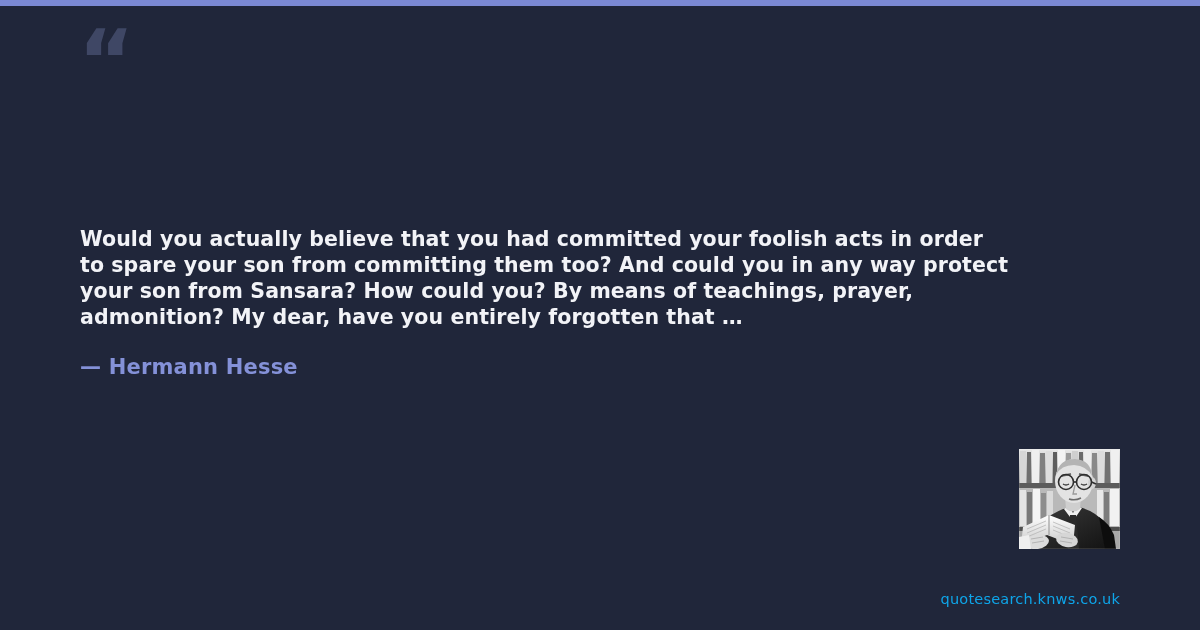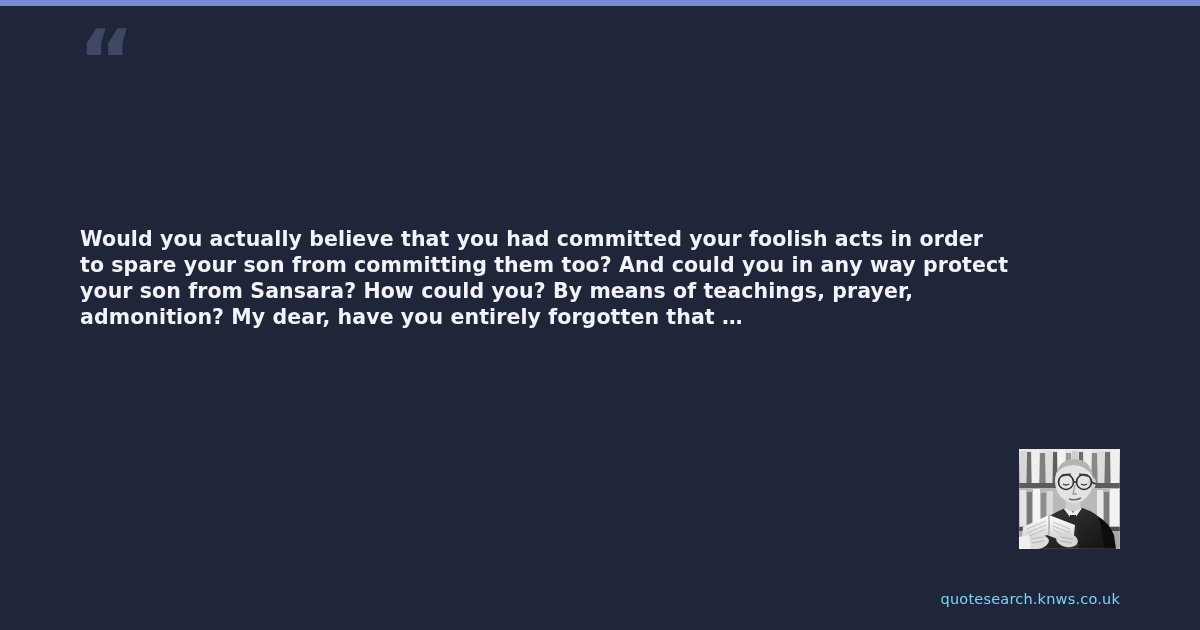--- a/index.html
+++ b/index.html
@@ -68,37 +68,38 @@
     overflow: hidden;
     background: #2a2f43;
   }
   .portrait svg {
     display: block;
   }
   .source-url {
     position: absolute;
     right: 80px;
     top: 591px;
-    color: #7dd3fc;
+    color: #0ea5e9;
     font-size: 14.5px;
     letter-spacing: 0.2px;
     text-align: center;
   }
 </style>
 </head>
 <body>
 
 <div class="card">
 
   <div class="top-accent-bar"></div>
 
   <div class="quote-mark">“</div>
 
   <div class="quote-body">Would you actually believe that you had committed your foolish acts in order to spare your son from committing them too? And could you in any way protect your son from Sansara? How could you? By means of teachings, prayer, admonition? My dear, have you entirely forgotten that …</div>
 
+  <div class="author">— Hermann Hesse</div>
 
   <div class="portrait">
     <svg width="101" height="100" viewBox="0 0 101 100">
       <defs>
         <linearGradient id="shelfShade" x1="0" y1="0" x2="0" y2="1">
           <stop offset="0%" stop-color="#e9e9e9"></stop>
           <stop offset="100%" stop-color="#9a9a9a"></stop>
         </linearGradient>
         <linearGradient id="suitShade" x1="0" y1="0" x2="1" y2="1">
           <stop offset="0%" stop-color="#3a3a3a"></stop>

